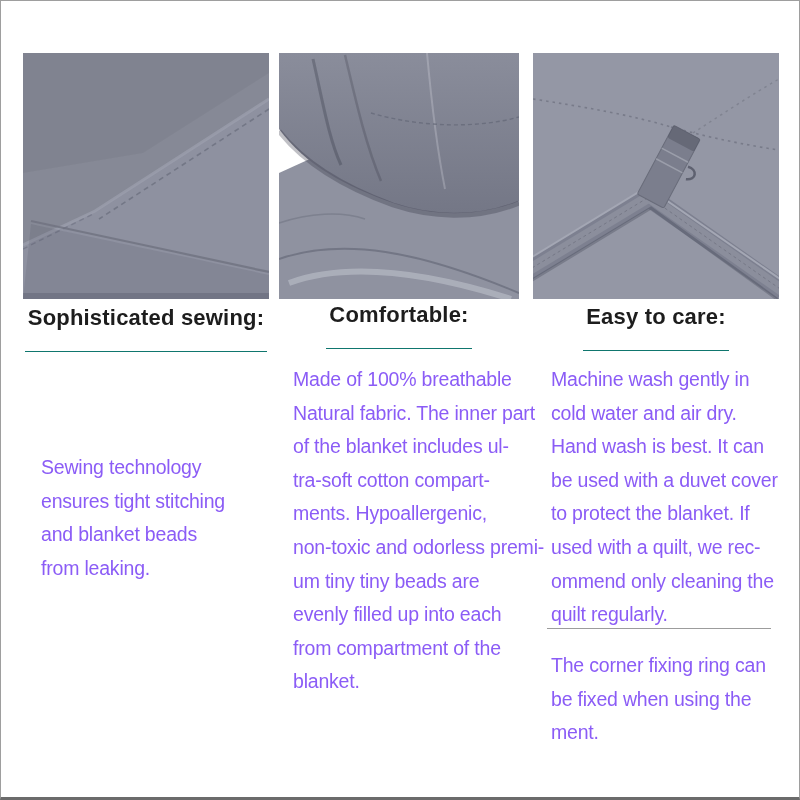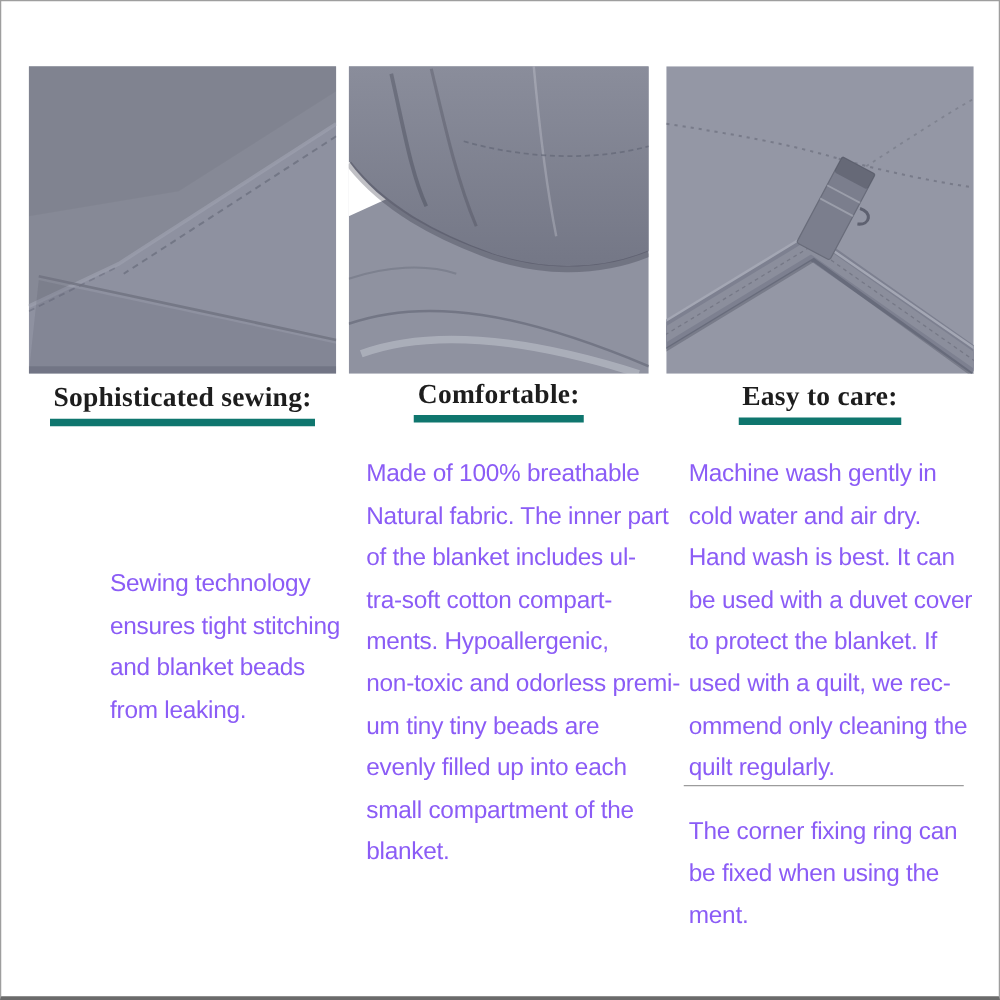--- a/index.html
+++ b/index.html
@@ -24,30 +24,29 @@
   h2.head{
     position:absolute;left:0;width:100%;margin:0;
     text-align:center;font-size:22px;font-weight:bold;
     color:#1d1d1d;letter-spacing:0.2px;
   }
   .c1 h2.head{top:304px;}
   .c2 h2.head{top:301px;}
   .c3 h2.head{top:303px;}
   h2.head .u{
     display:inline-block;
-    padding:0 3px 4px 3px;
-    border-bottom:6px solid #0f766e;
-    font-family:Liberation Serif, serif;
+    padding:0 3px 20px 3px;
+    border-bottom:1px solid #0f766e;
   }
 
   .body{
     position:absolute;
     font-size:19.5px;color:#8b5cf6;letter-spacing:-0.2px;
   }
-  .c1 .body{left:18px;top:450px;margin-left:47px;}
+  .c1 .body{left:18px;top:450px;}
   .c2 .body{left:14px;top:362px;}
   .c3 .body.b1{left:18px;top:362px;}
   .c3 .body.b2{left:18px;top:648px;}
   .t-line{line-height:33.6px;white-space:nowrap;}
 
   hr.sep{
     position:absolute;left:14px;top:627px;width:224px;
     margin:0;border:none;border-top:1px solid #9c9c9c;
   }
 </style>
@@ -108,21 +107,21 @@
     </h2>
     <div class="body">
         <div class="t-line">Made of 100% breathable</div>
         <div class="t-line">Natural fabric. The inner part</div>
         <div class="t-line">of the blanket includes ul-</div>
         <div class="t-line">tra-soft cotton compart-</div>
         <div class="t-line">ments. Hypoallergenic,</div>
         <div class="t-line">non-toxic and odorless premi-</div>
         <div class="t-line">um tiny tiny beads are</div>
         <div class="t-line">evenly filled up into each</div>
-        <div class="t-line">small compartment of the</div>
+        <div class="t-line">from compartment of the</div>
         <div class="t-line">blanket.</div>
       </div>
   </section>
 
   <section class="col c3">
     <div class="photo" aria-label="blanket-corner-loop-photo">
       <svg viewBox="0 0 246 246" preserveAspectRatio="none">
         <rect width="246" height="246" fill="#9497a5"></rect>
         <path d="M0,46 C52,54 98,62 138,74" stroke="#6f7280" stroke-width="1.6" stroke-dasharray="2.5 4" fill="none" opacity="0.75"></path>
         <path d="M138,74 C174,84 212,92 246,97" stroke="#6f7280" stroke-width="1.6" stroke-dasharray="2.5 4" fill="none" opacity="0.75"></path>

